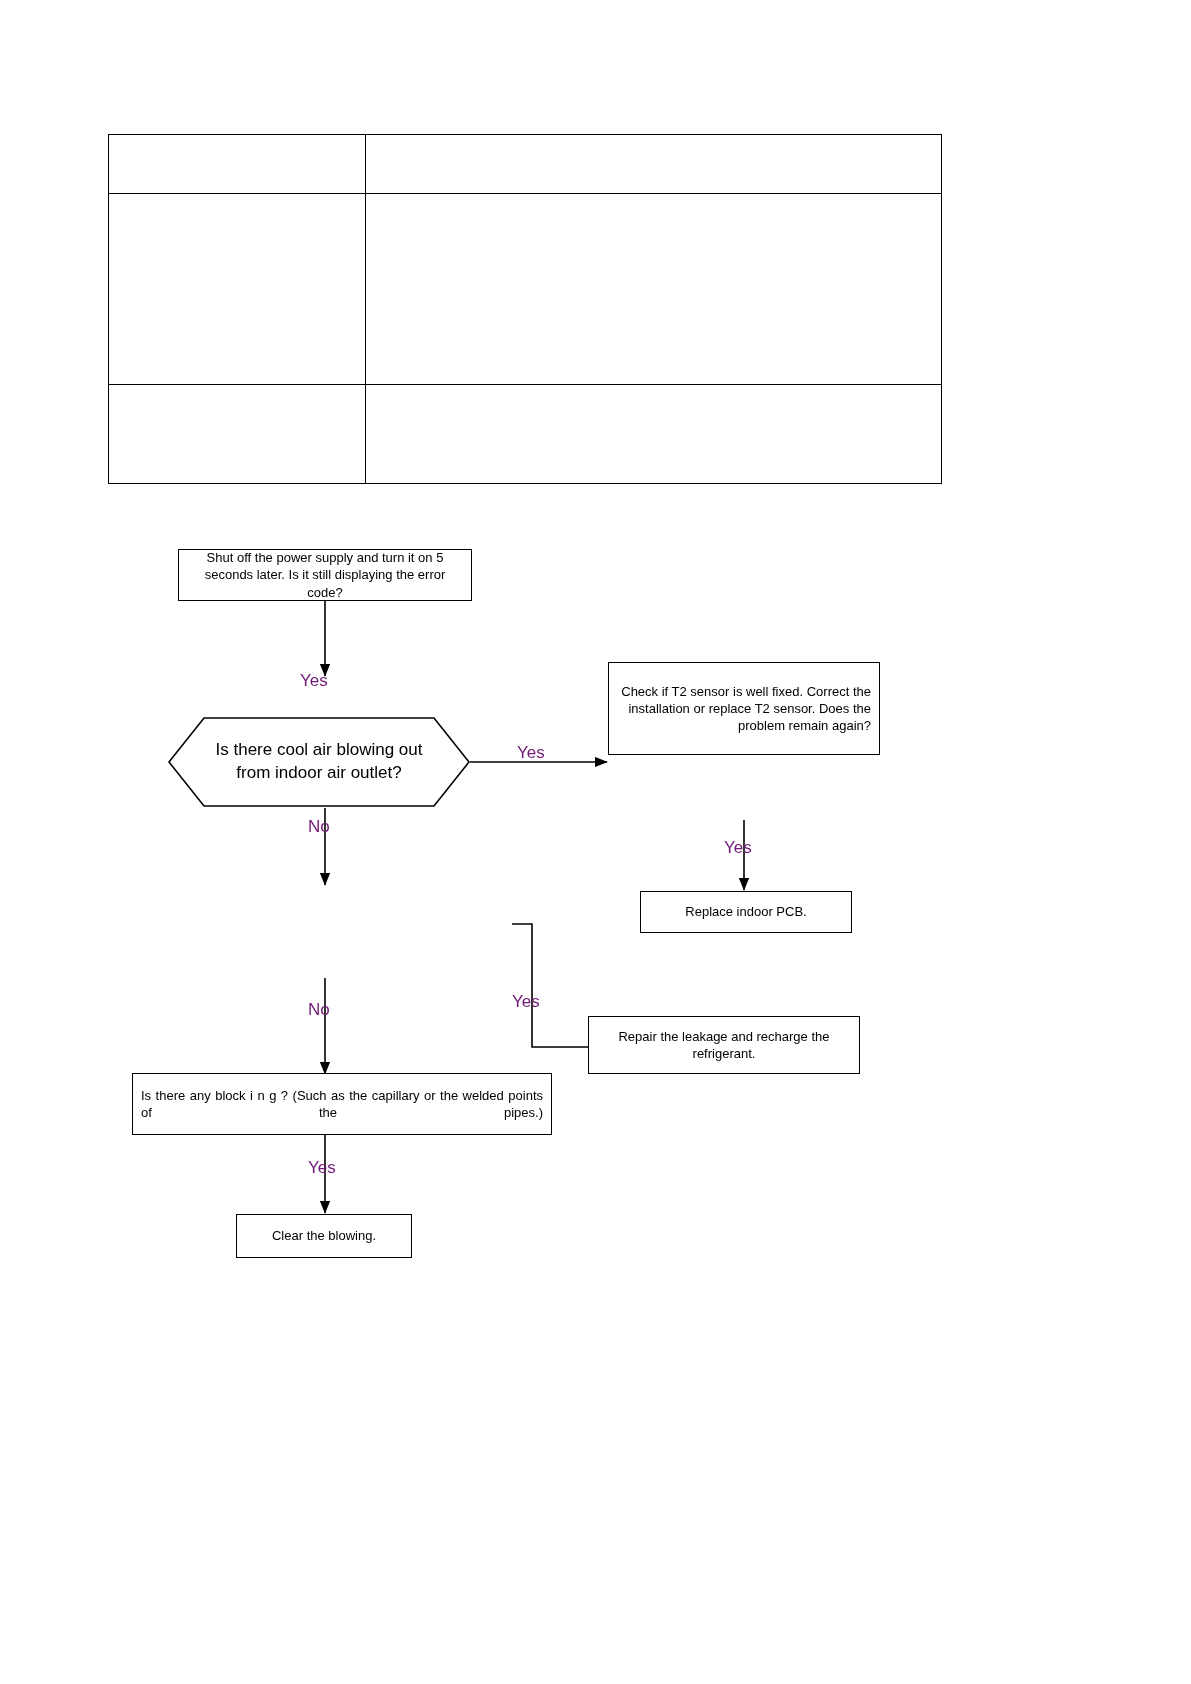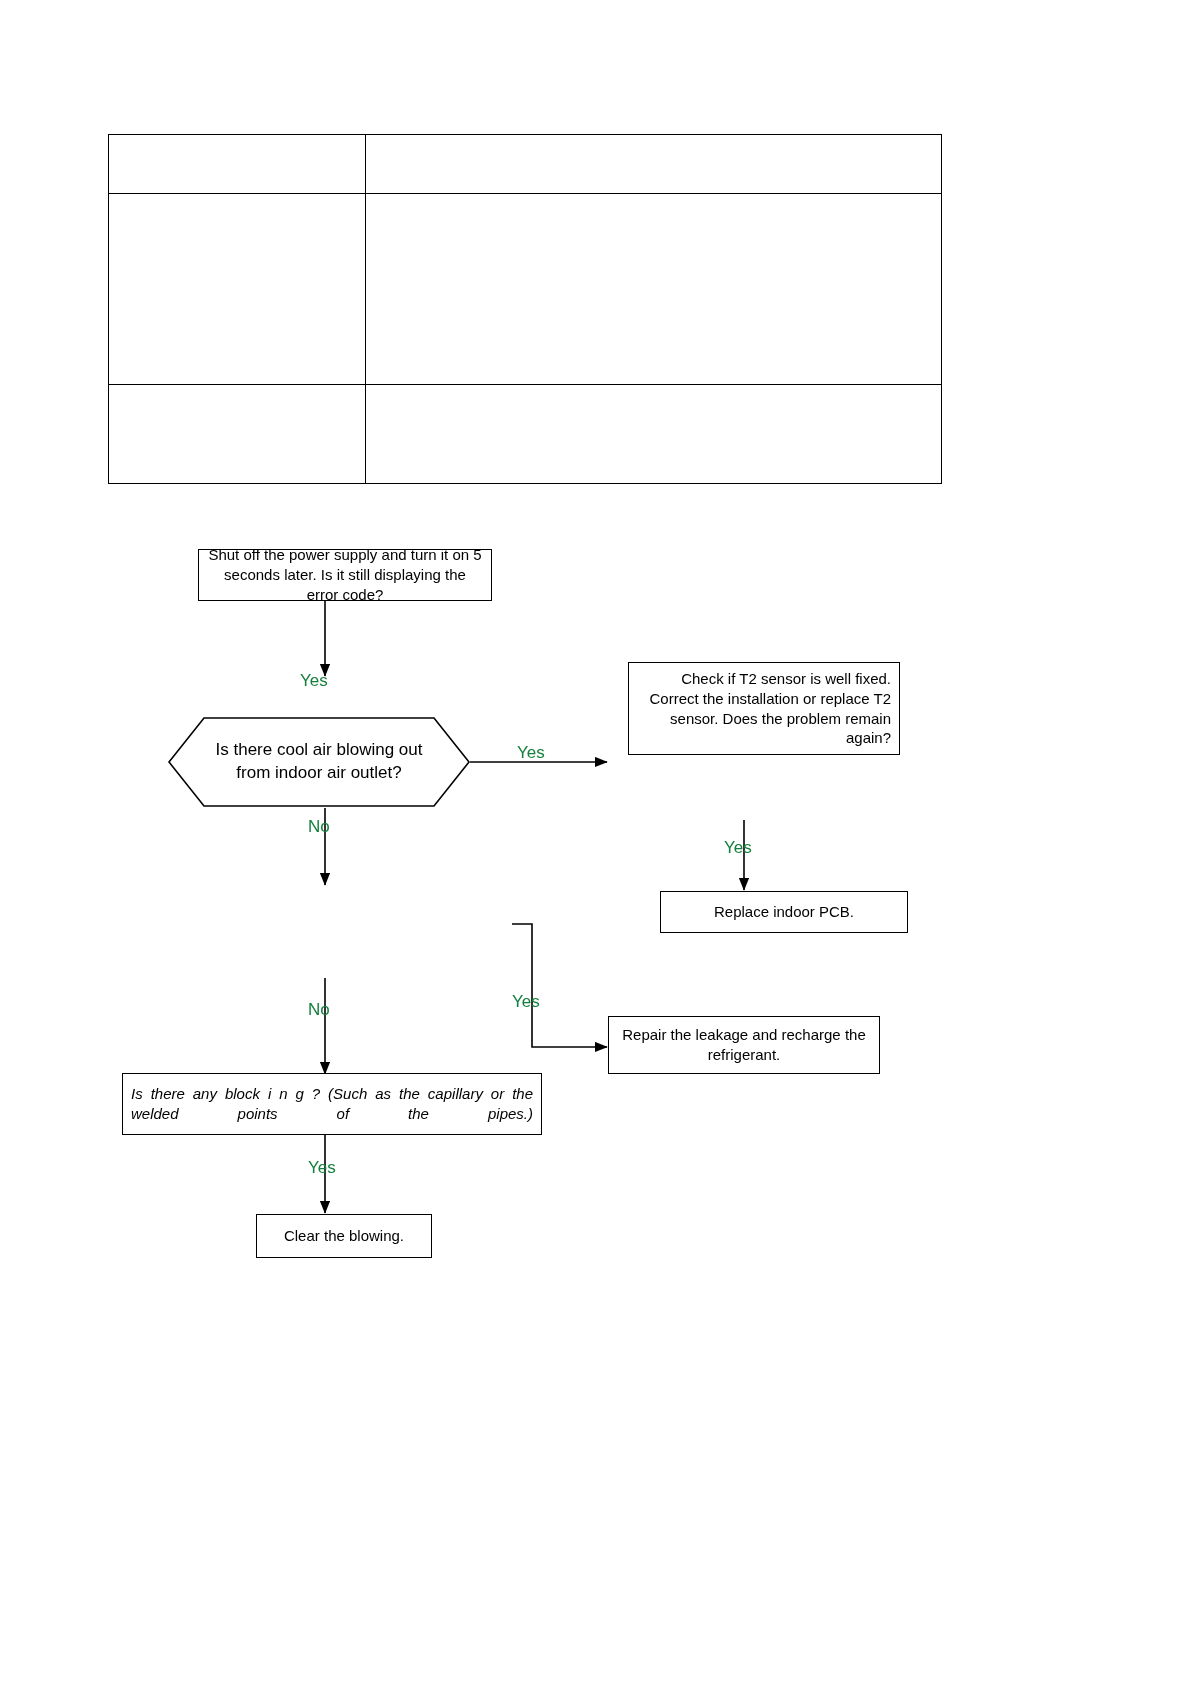--- a/index.html
+++ b/index.html
@@ -41,27 +41,26 @@
     position: absolute;
     left: 0;
     top: 0;
     width: 1191px;
     height: 1684px;
   }
 
   .node {
     position: absolute;
     box-sizing: border-box;
-    font-size: 15px;
+    font-size: 13px;
     line-height: 1.32;
     text-align: center;
     display: flex;
     align-items: center;
     justify-content: center;
-    margin-left: 20px;
   }
 
   .box {
     border: 1px solid #000000;
     background: #ffffff;
     padding: 4px 8px;
   }
 
   .hex {
     background: #ffffff;
@@ -77,21 +76,21 @@
     box-sizing: border-box;
     padding: 13px 36px;
     font-size: 17px;
     line-height: 1.34;
     text-align: center;
   }
 
   .edge-label {
     position: absolute;
     font-size: 17px;
-    color: #15803d;
+    color: #701a75;
     white-space: nowrap;
   }
 
   svg.conn {
     position: absolute;
     left: 0;
     top: 0;
     width: 1191px;
     height: 1684px;
     pointer-events: none;
@@ -162,34 +161,34 @@
   <div class="edge-label" style="left:517px; top:743px;">Yes</div>
 
   <div class="edge-label" style="left:308px; top:817px;">No</div>
 
   <div class="node box" style="left:608px; top:662px; width:272px; height:93px;text-align:right;">
     <span>Check if T2 sensor is well fixed. Correct the installation or replace T2 sensor. Does the problem remain again?</span>
   </div>
 
   <div class="edge-label" style="left:724px; top:838px;">Yes</div>
 
-  <div class="node box" style="left:640px; top:891px; width:248px; height:42px;">
+  <div class="node box" style="left:640px; top:891px; width:212px; height:42px;">
     <span>Replace indoor PCB.</span>
   </div>
 
 
   <div class="edge-label" style="left:308px; top:1000px;">No</div>
 
   <div class="edge-label" style="left:512px; top:992px;">Yes</div>
 
   <div class="node box" style="left:588px; top:1016px; width:272px; height:58px;">
     <span>Repair the leakage and recharge the refrigerant.</span>
   </div>
 
-  <div class="node box" style="left:102px; top:1073px; width:420px; height:62px;font-style:italic;">
+  <div class="node box" style="left:132px; top:1073px; width:420px; height:62px;">
     <span class="justify-txt">Is there any block i n g ? (Such as the capillary or the welded points of the pipes.)</span>
   </div>
 
   <div class="edge-label" style="left:308px; top:1158px;">Yes</div>
 
   <div class="node box" style="left:236px; top:1214px; width:176px; height:44px;">
     <span>Clear the blowing.</span>
   </div>
 
 </div>

